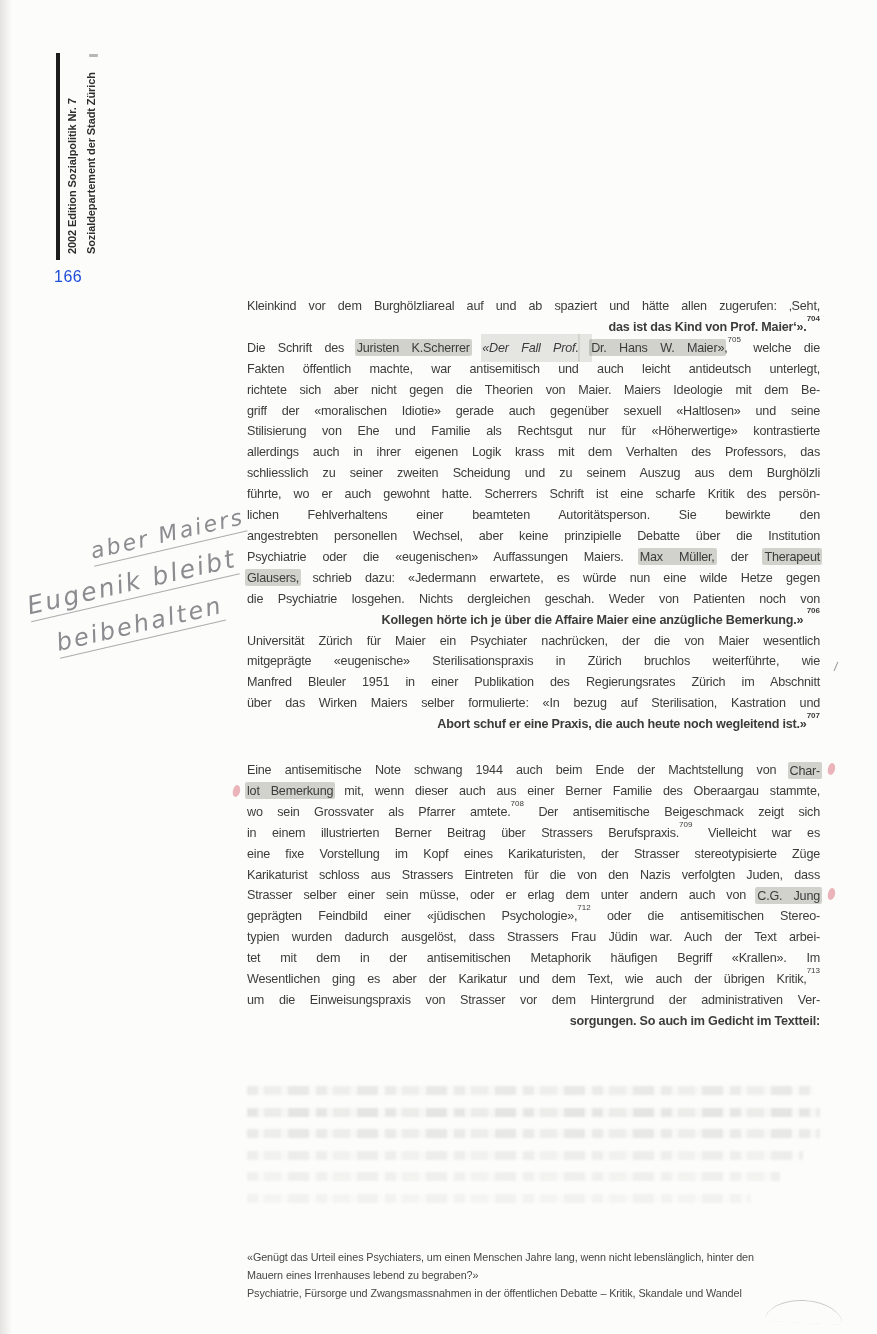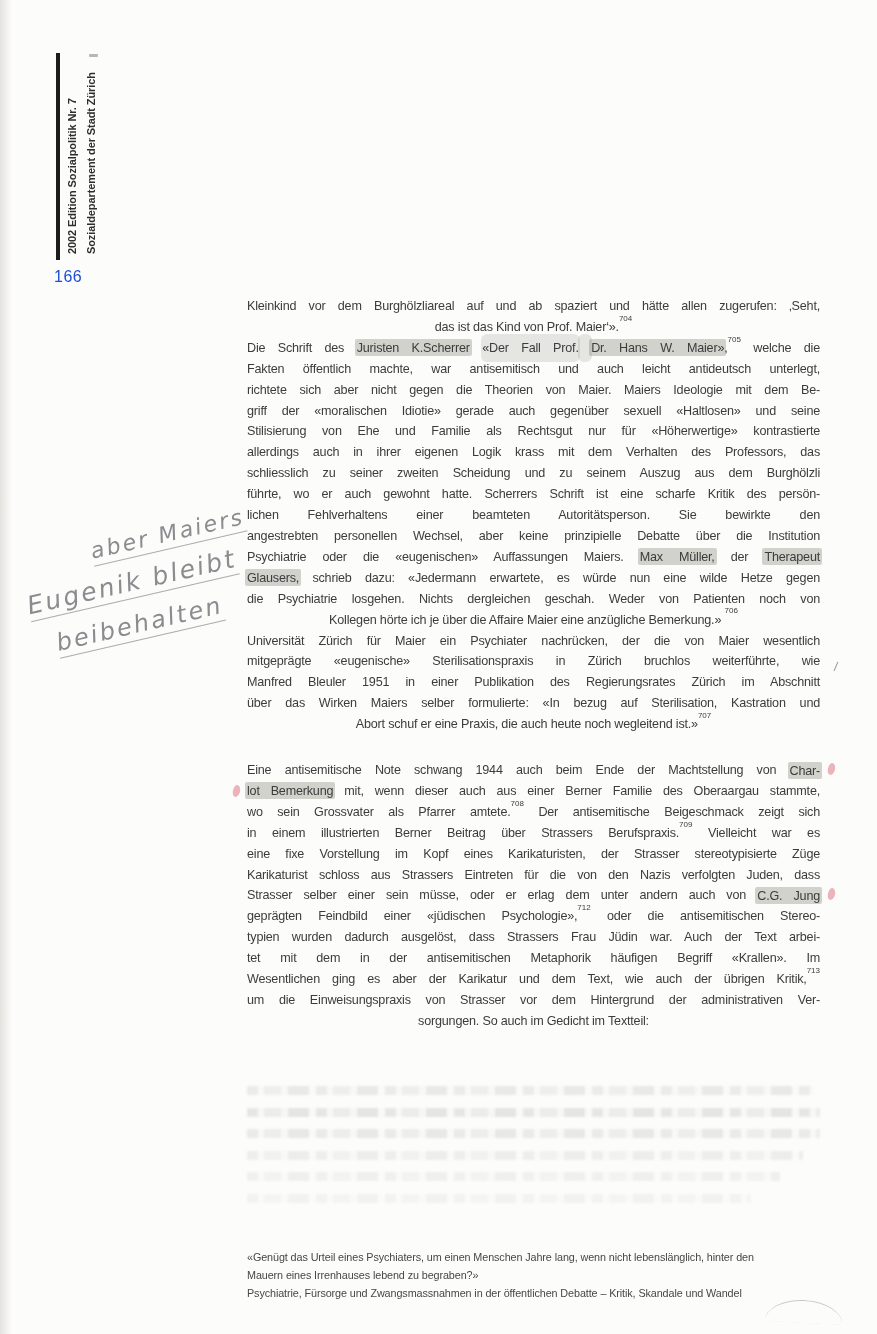--- a/index.html
+++ b/index.html
@@ -27,25 +27,25 @@
   .ann-line{text-decoration:underline;text-decoration-color:rgba(145,145,150,0.75);
     text-underline-offset:7px;text-decoration-thickness:1px;letter-spacing:2.5px;white-space:nowrap;}
   .ann-0{margin-left:74px;font-size:22px;margin-bottom:12px;}
   .ann-1{margin-left:0;font-size:25px;margin-bottom:14px;}
   .ann-2{margin-left:20px;font-size:24px;}
 
   
   .body-text{position:absolute;left:247px;top:296px;width:573px;
     font-size:12.6px;line-height:20.9px;letter-spacing:-0.2px;color:#3c3c3c;}
   .bline{position:relative;text-align:justify;text-align-last:justify;}
-  .bline.nj{text-align:center;text-align-last:auto;}
+  .bline.nj{text-align:right;text-align-last:auto;font-weight:bold;}
   .bline.gap{margin-top:25px;}
   .bline sup{font-size:8px;letter-spacing:0;position:relative;top:-5px;line-height:0;}
   .hl-s{background:rgba(118,124,108,0.33);padding:1.5px 2px;margin:-1.5px -2px;border-radius:2px;}
-  .hl-l{background:rgba(118,124,108,0.17);padding:7px 1px;margin:-1.5px -1px;border-radius:6px;}
+  .hl-l{background:rgba(118,124,108,0.17);padding:7px 1px;margin:-1.5px -1px;border-radius:0;font-style:italic;}
   .mark{position:absolute;display:inline-block;}
   .mark-pink{width:7px;height:12px;background:rgba(226,150,158,0.7);border-radius:45% 55% 50% 50%;transform:rotate(15deg);}
   .mark-pink.mpos-right{right:-15px;top:3px;}
   .mark-pink.mpos-left{left:-14px;top:4px;}
   .mark-slash{color:#9c9c98;font-size:13px;}
   .mark-slash.mpos-right{right:-17px;top:6px;transform:rotate(8deg);}
 
   
   .bleed{position:absolute;left:247px;top:1086px;width:573px;}
   .bleed-line{height:9px;margin-bottom:12.5px;filter:blur(1.3px);

